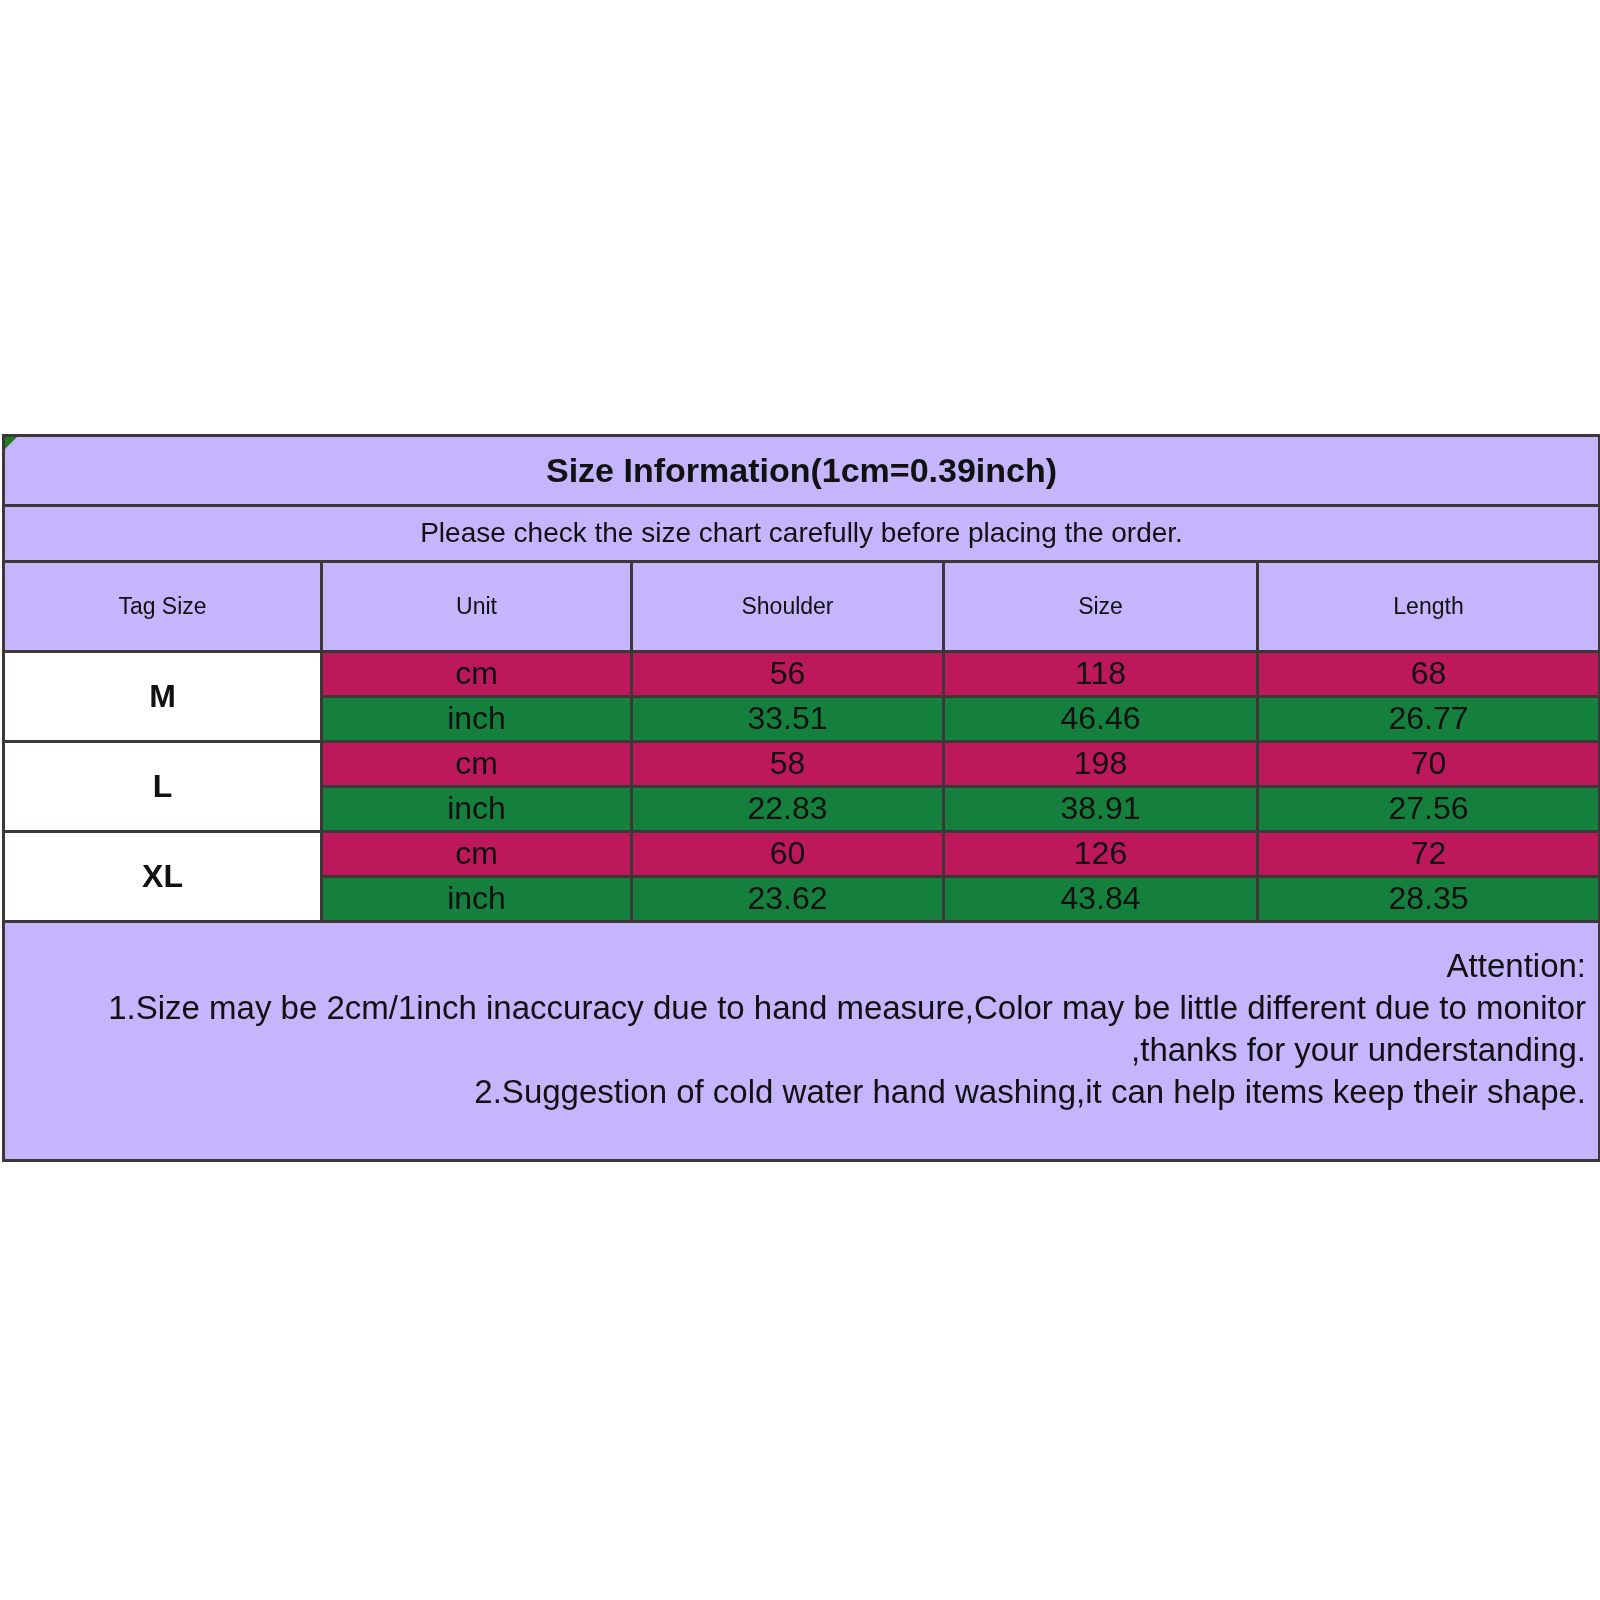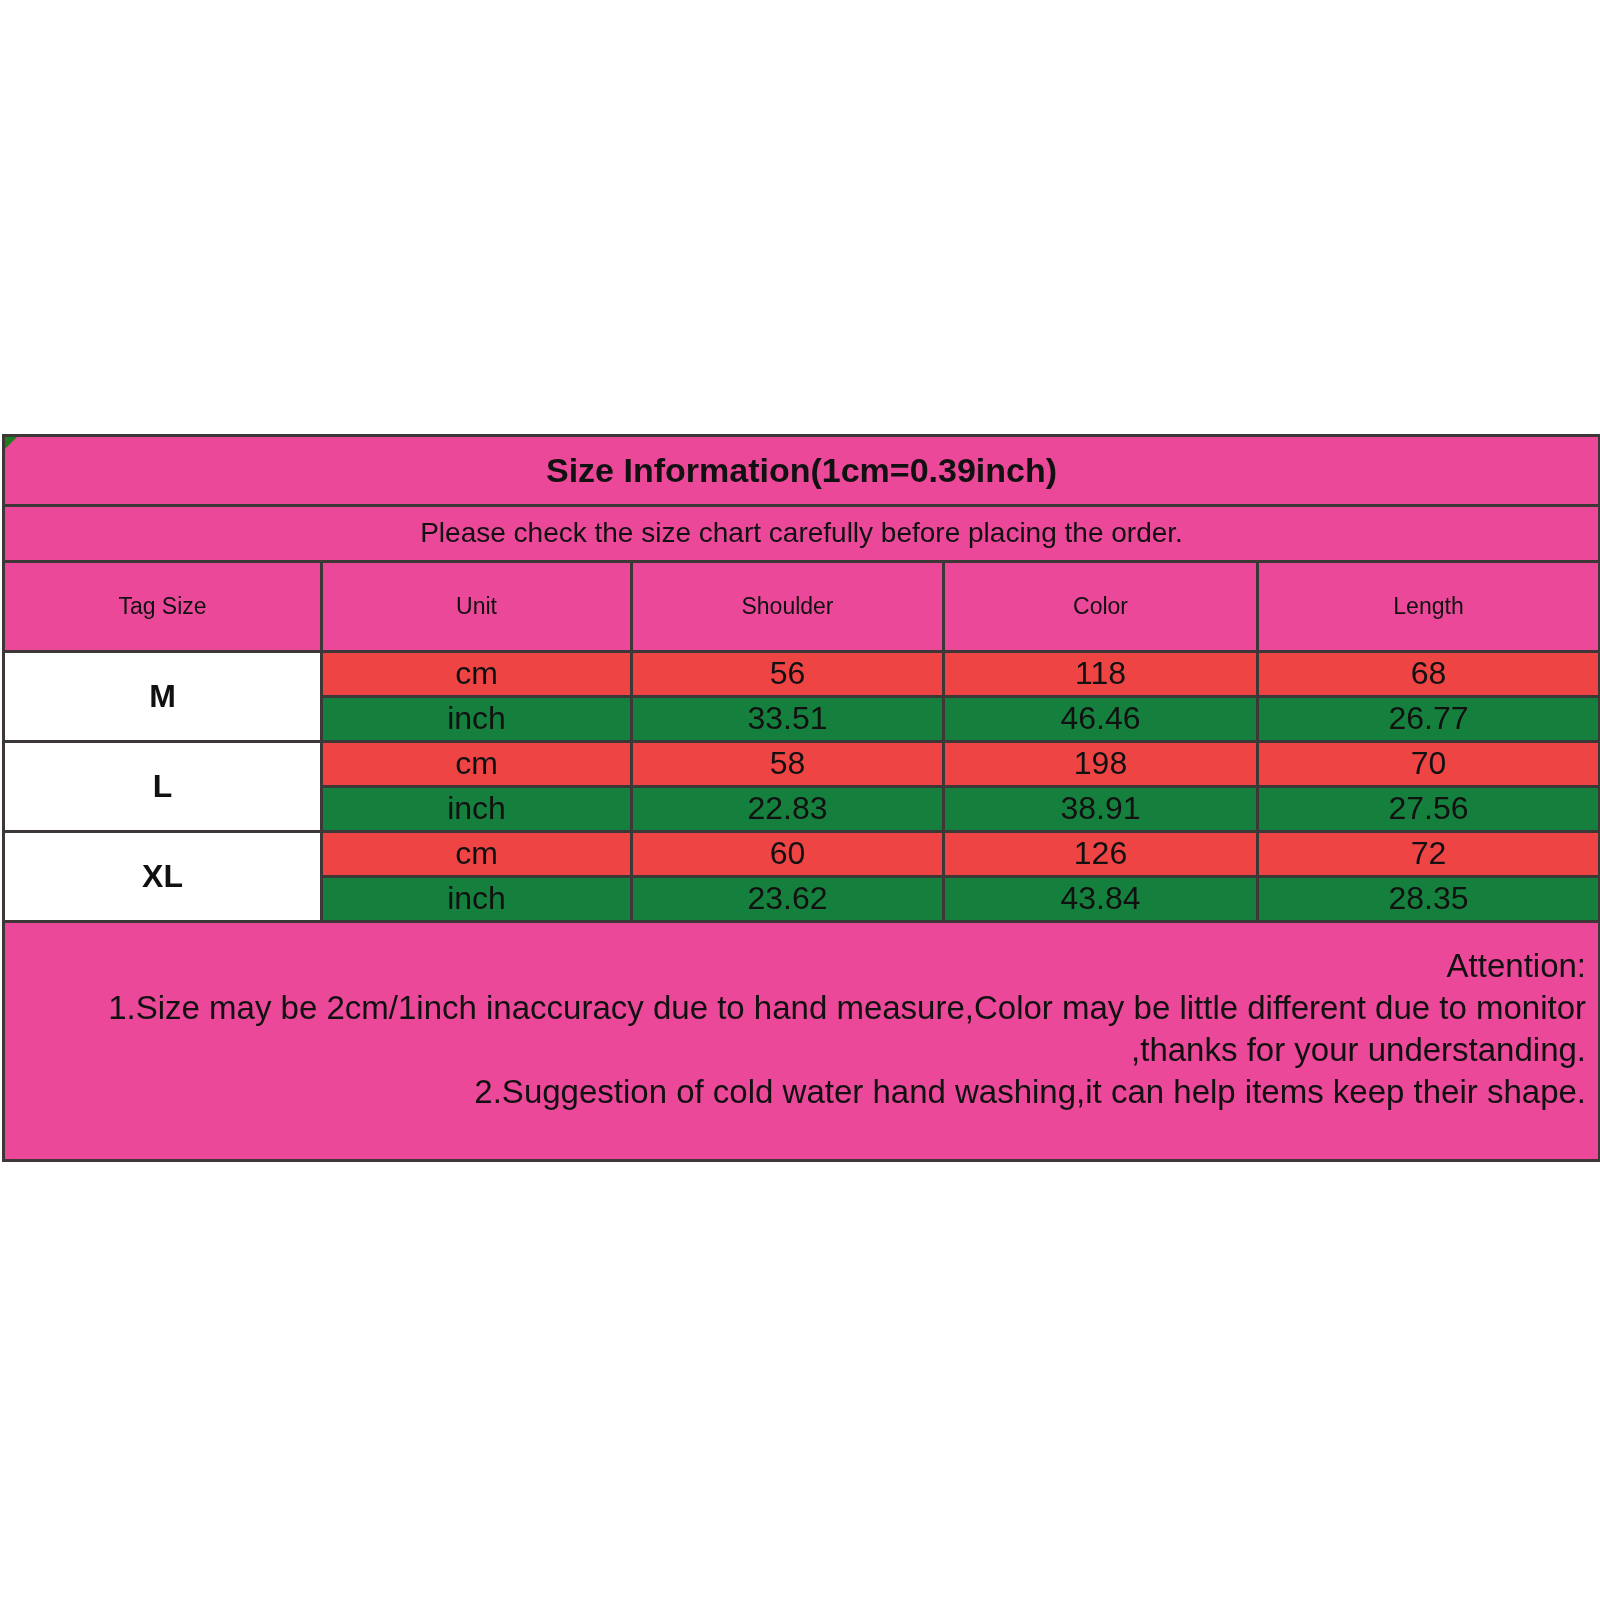--- a/index.html
+++ b/index.html
@@ -19,39 +19,39 @@
   }
   table.size-table {
     width: 1596px; height: 728px;
     border-collapse: collapse;
     table-layout: fixed;
   }
   table.size-table td {
     border: 3px solid #3d3737;
     text-align: center;
     vertical-align: middle;
-    background: #ec4899;
+    background: #c4b5fd;
     font-size: 32px;
     line-height: 1.1;
   }
   tr.title-row td {
     height: 70px;
     font-weight: bold;
     font-size: 34px;
   }
   tr.subtitle-row td {
     height: 56px;
     font-size: 28px;
   }
   tr.header-row td {
     height: 90px;
     font-weight: normal;
     font-size: 23px;
   }
-  tr.cm-row td { height: 45px; background: #ef4444; }
+  tr.cm-row td { height: 45px; background: #be185d; }
   tr.inch-row td { height: 45px; background: #15803d; }
   td.tag-cell {
     background: #ffffff !important;
     font-weight: bold;
     font-size: 38px;
   }
   td.unit-cell { font-size: 33px; }
   td.value-cell { font-size: 31px; }
 
   tr.attention-row td {
@@ -90,21 +90,21 @@
       </tr>
 
       <tr class="subtitle-row">
         <td colspan="5">Please check the size chart carefully before placing the order.</td>
       </tr>
 
       <tr class="header-row">
         <td>Tag Size</td>
         <td>Unit</td>
         <td>Shoulder</td>
-        <td>Color</td>
+        <td>Size</td>
         <td>Length</td>
       </tr>
 
       <tr class="cm-row">
         <td rowspan="2" class="tag-cell">M</td>
         <td class="unit-cell">cm</td>
         <td class="value-cell">56</td>
         <td class="value-cell">118</td>
         <td class="value-cell">68</td>
       </tr>

